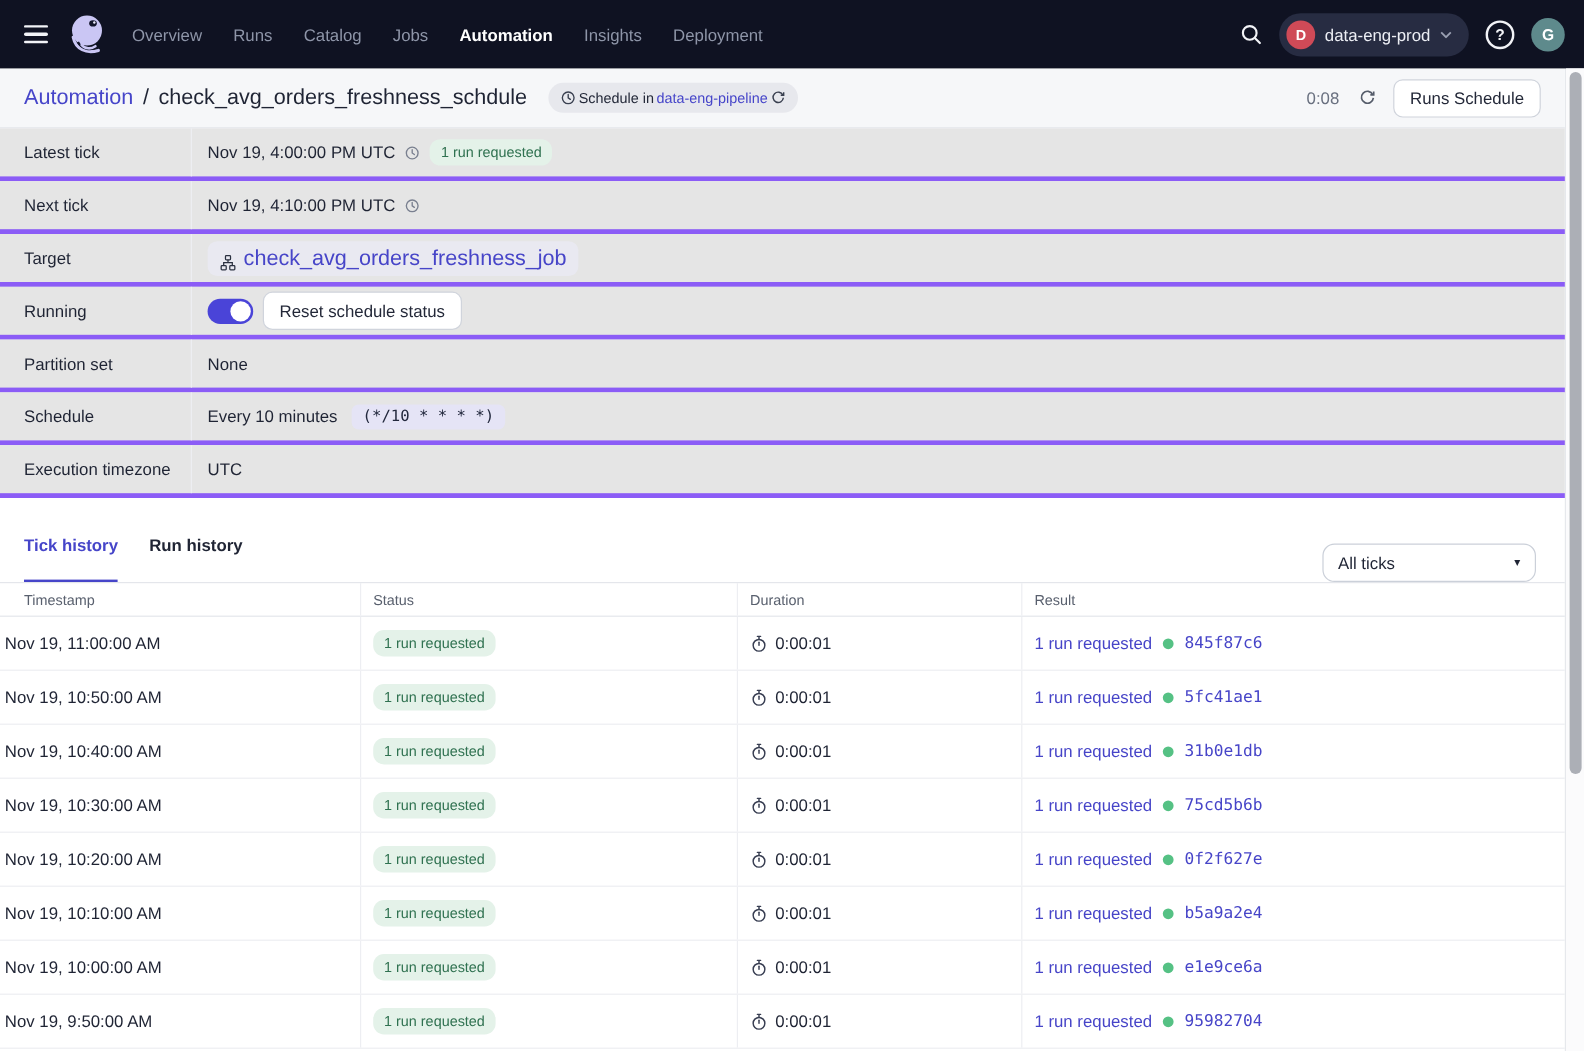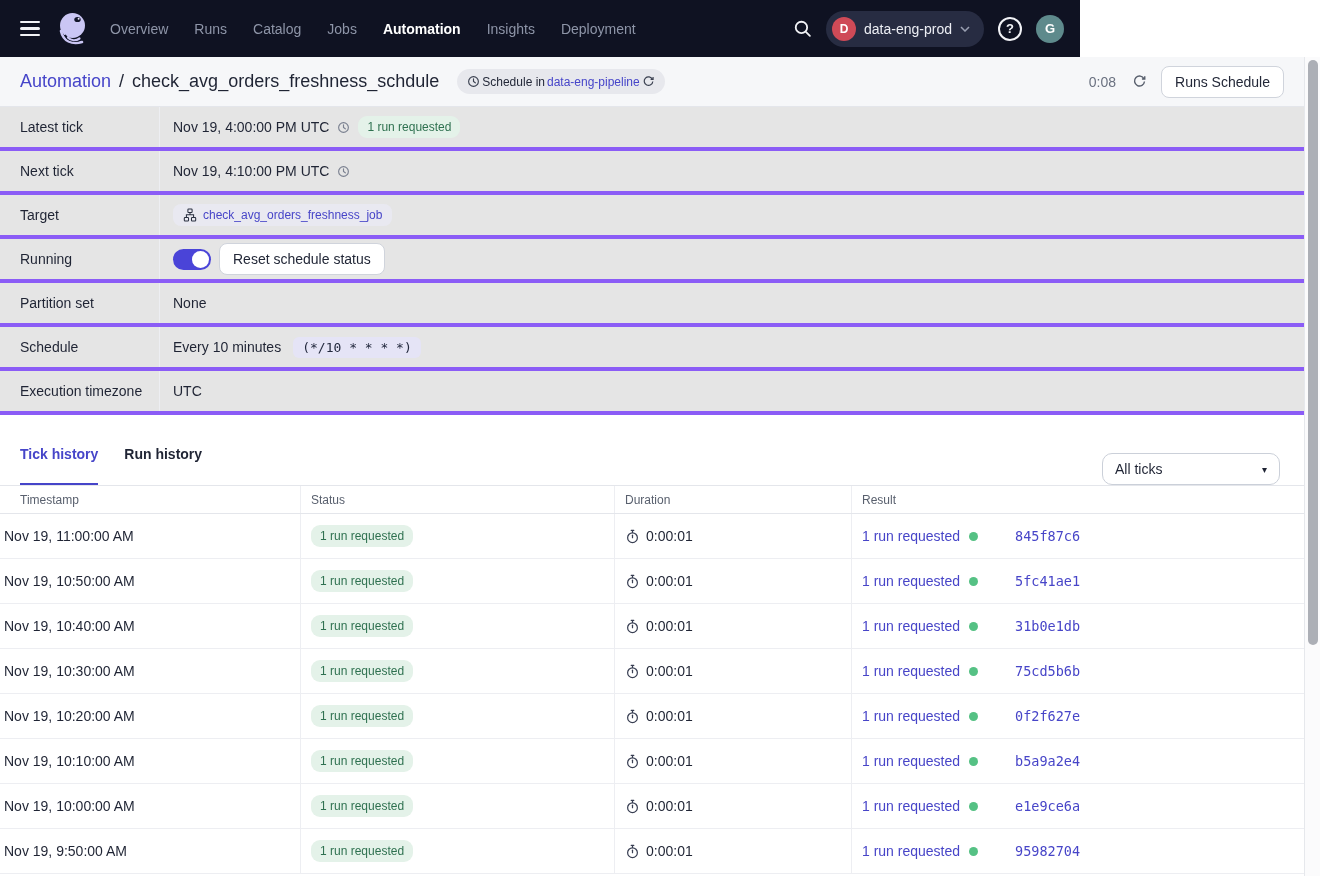--- a/index.html
+++ b/index.html
@@ -1,20 +1,20 @@
 <!DOCTYPE html>
 <html><head>
 <meta charset="utf-8">
 <style>
   * { margin:0; padding:0; box-sizing:border-box; }
   html,body { width:1320px; height:876px; overflow:hidden; background:#fff;
               font-family:"Liberation Sans", sans-serif; color:#1F2434; }
 
   
-  .navbar { position:relative; height:57px; width:1080px; background:#0F1222;
+  .navbar { position:relative; height:57px; width:1320px; background:#0F1222;
             display:flex; align-items:center; padding:0 16px; gap:12px; }
   .hamburger { background:none; border:none; cursor:pointer; display:flex; flex-direction:column; gap:4px; padding:4px; }
   .hamburger span { display:block; width:20px; height:2.4px; background:#F2F3F7; border-radius:2px; }
   .logo { display:flex; align-items:center; margin-right:8px; cursor:pointer; }
   .nav-links { display:flex; align-items:center; gap:26px; }
   .nav-item { font-size:14px; color:#8E95A8; cursor:pointer; background:none; border:none;
               font-family:"Liberation Sans", sans-serif; }
   .nav-item.active { color:#FFFFFF; font-weight:700; }
   .nav-right { margin-left:auto; display:flex; align-items:center; gap:14px; }
   .icon-btn { background:none; border:none; cursor:pointer; display:flex; align-items:center; justify-content:center; }
@@ -46,21 +46,21 @@
   .btn { background:#fff; border:1px solid #D0D4DC; border-radius:8px; height:32px; padding:0 13px;
          font-size:14px; color:#232838; cursor:pointer; font-family:"Liberation Sans", sans-serif; }
 
   
   .detail-row { display:flex; height:44px; border-bottom:4px solid #8b5cf6; align-items:stretch; background:#e5e5e5; }
   .detail-label { width:160px; flex:0 0 160px; border-right:1px solid #EDEEF2; display:flex; align-items:center;
                   padding-left:20px; font-size:14px; color:#1F2434; }
   .detail-content { display:flex; align-items:center; padding-left:13px; gap:8px; font-size:14px; color:#1F2434; }
   .badge-green { background:#E4F2E9; color:#2F7150; font-size:12px; padding:4px 9px; border-radius:9px; white-space:nowrap; }
   .pill-job { display:inline-flex; align-items:flex-end; gap:6px; background:#E9E9F1; border-radius:8px;
-              padding:4px 10px; font-size:12px; }
+              padding:4px 10px; font-size:18px; }
   .pill-job a { color:#4745C8; text-decoration:none; cursor:pointer; }
   .toggle { width:38px; height:21px; border-radius:11px; background:#4A44D8; border:none; position:relative; cursor:pointer; }
   .toggle .knob { position:absolute; top:2px; right:2px; width:17px; height:17px; border-radius:50%; background:#fff; }
   .cron-pill { background:#E5E4F6; color:#23293E; font-family:"DejaVu Sans Mono", monospace;
                font-size:13px; padding:3px 9px; border-radius:6px; margin-left:4px; }
 
   
   .tabs-row { height:70px; display:flex; align-items:flex-end; padding:0 24px 0 20px; }
   .tab { font-size:14px; font-weight:700; color:#1F2434; cursor:pointer; margin-right:26px;
          padding:24px 0 21px; border-bottom:2px solid transparent; background:none;
@@ -76,21 +76,21 @@
            border-top:1px solid #E4E6EB; border-bottom:1px solid #E4E6EB; align-items:center; }
   .thead .th { font-size:12px; color:#59606E; padding-left:10px; border-left:1px solid #EDEEF2; height:100%;
                display:flex; align-items:center; }
   .thead .th:first-child { padding-left:20px; border-left:none; }
   .trow { display:grid; grid-template-columns:300px 314px 237px 1fr; height:45px;
           border-bottom:1px solid #EDEEF2; align-items:center; }
   .tcell { height:100%; display:flex; align-items:center; padding-left:10px; border-left:1px solid #EDEEF2;
            font-size:14px; color:#1F2434; gap:6px; }
   .tcell.c-ts { padding-left:4px; border-left:none; }
   .link { color:#4745C8; text-decoration:none; cursor:pointer; font-size:14px; }
-  .mono { font-family:"DejaVu Sans Mono", monospace; font-size:13.5px;margin-left:28px; }
+  .mono { font-family:"DejaVu Sans Mono", monospace; font-size:13.5px; }
   .dot { width:9px; height:9px; border-radius:50%; background:#55C184; display:inline-block; margin:0 3px; }
 
   
   .scrollbar { position:absolute; top:57px; right:0; width:15px; height:819px; background:#FBFBFC; }
   .scroll-thumb { position:absolute; top:3px; left:2.5px; width:10px; height:585px;
                   border-radius:5px; background:#ACAFB6; cursor:pointer; }
 
   svg { display:block; }
 </style>
 </head>

